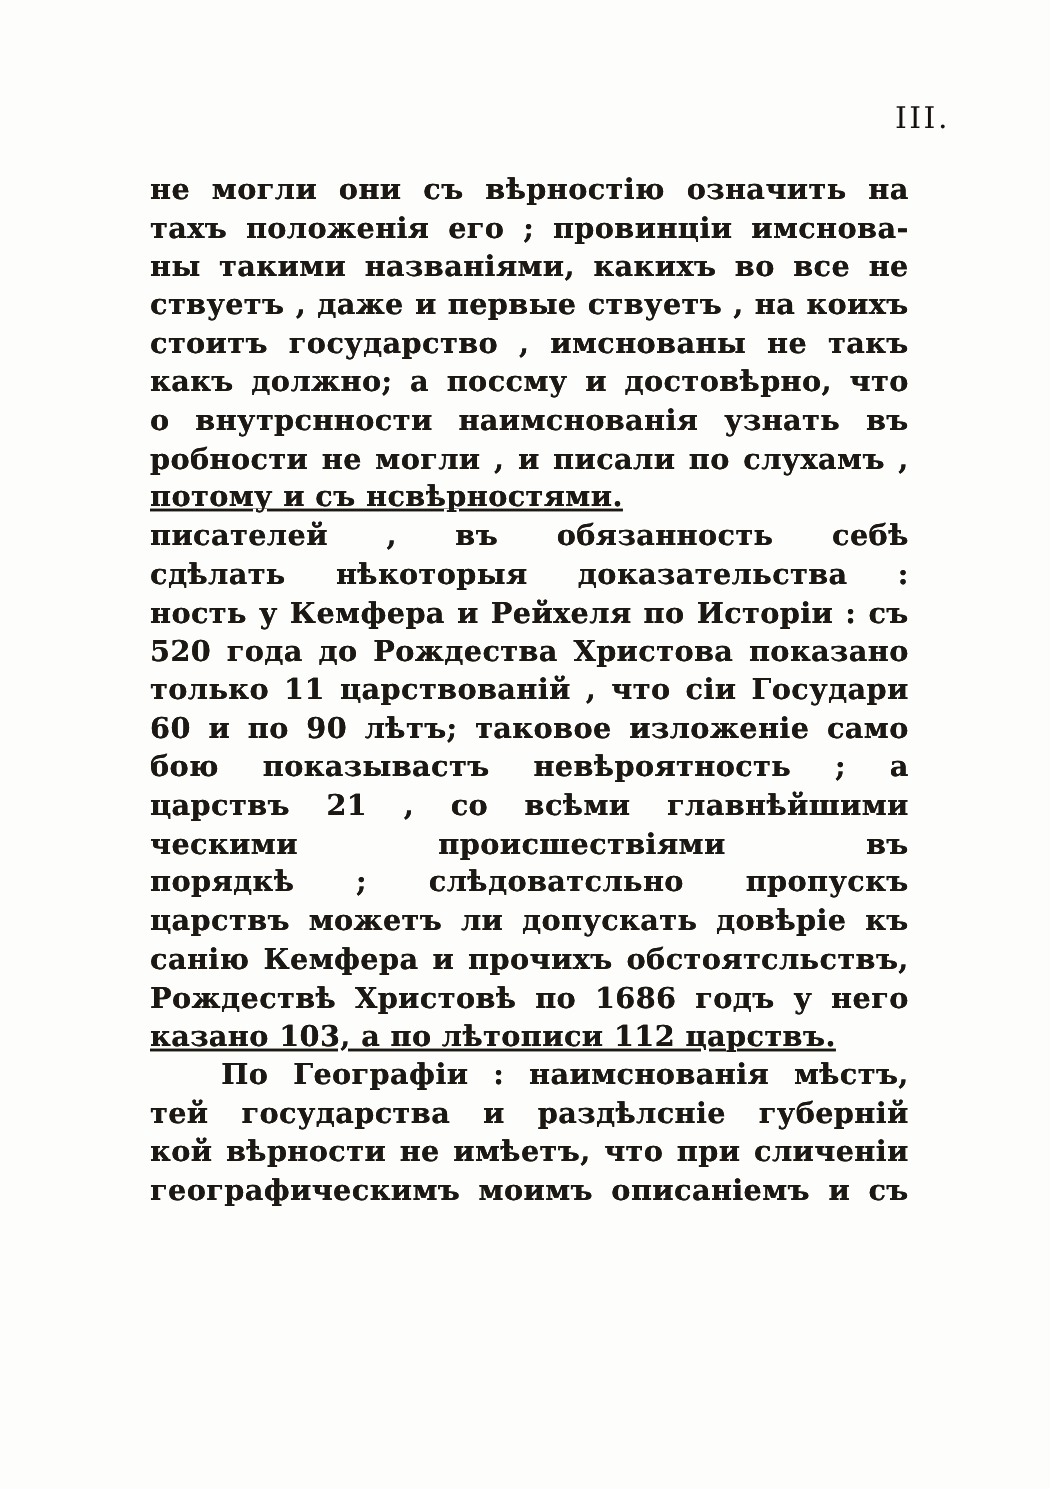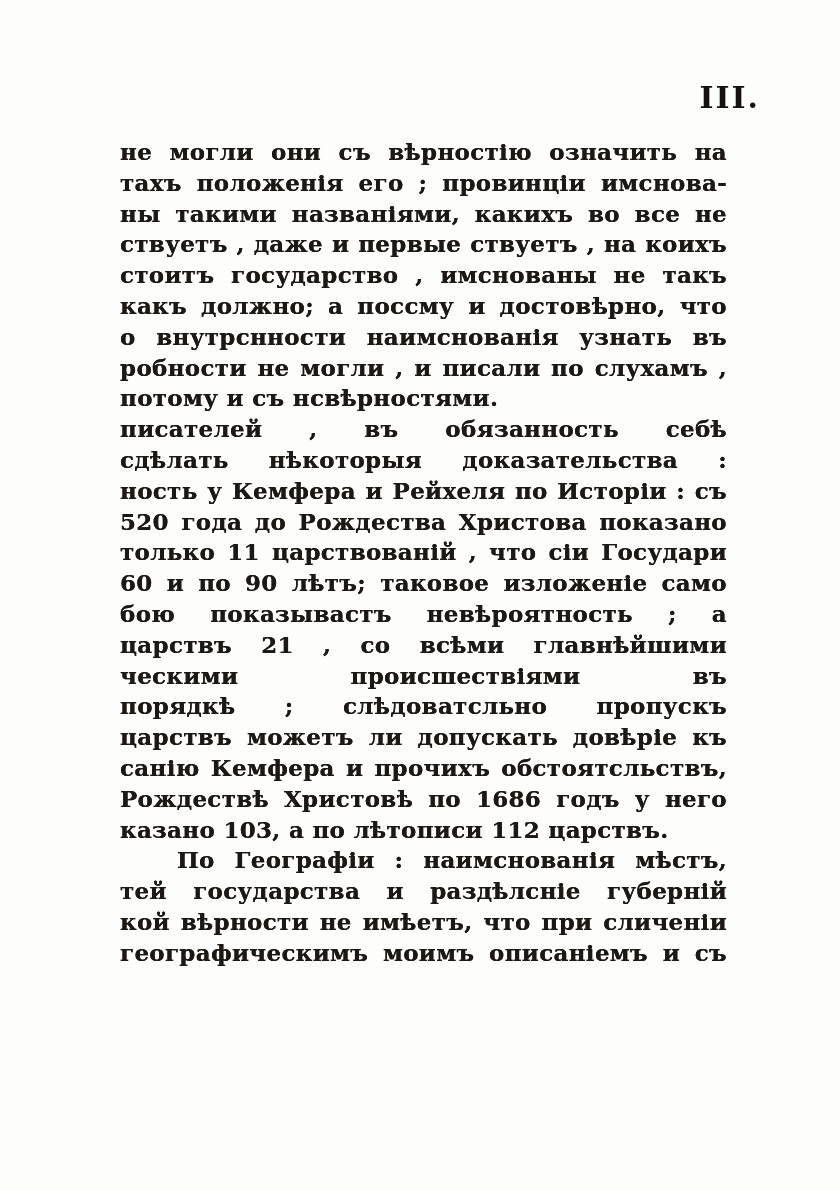--- a/index.html
+++ b/index.html
@@ -13,22 +13,22 @@
     height: 1191px;
     background: #fdfdfc;
     overflow: hidden;
     font-family: "DejaVu Serif", "Liberation Serif", serif;
     color: #1c1814;
   }
   .page-number {
     position: absolute;
     top: 80px;
     right: 80px;
-    font-size: 30px;
-    font-weight: bold;
+    font-size: 24px;
+    font-weight: normal;
     letter-spacing: 2px;
     color: #15110e;
   }
   .textblock {
     position: absolute;
     left: 120px;
     top: 137px;
     width: 607px;
   }
   .line {
@@ -42,20 +42,21 @@
     text-align-last: justify;
     text-shadow: 0 0 0.5px currentColor;
     white-space: normal;
   }
   .line.indent {
     padding-left: 57px;
   }
   .line.para-end {
     text-align: left;
     text-align-last: left;
+    text-decoration: underline;
   }
 </style>
 </head>
 <body>
 
 <div class="page">
   <div class="page-number">III.</div>
 
   <main class="textblock">
     <div class="line">не могли они съ вѣрностію означить на кар-</div>

